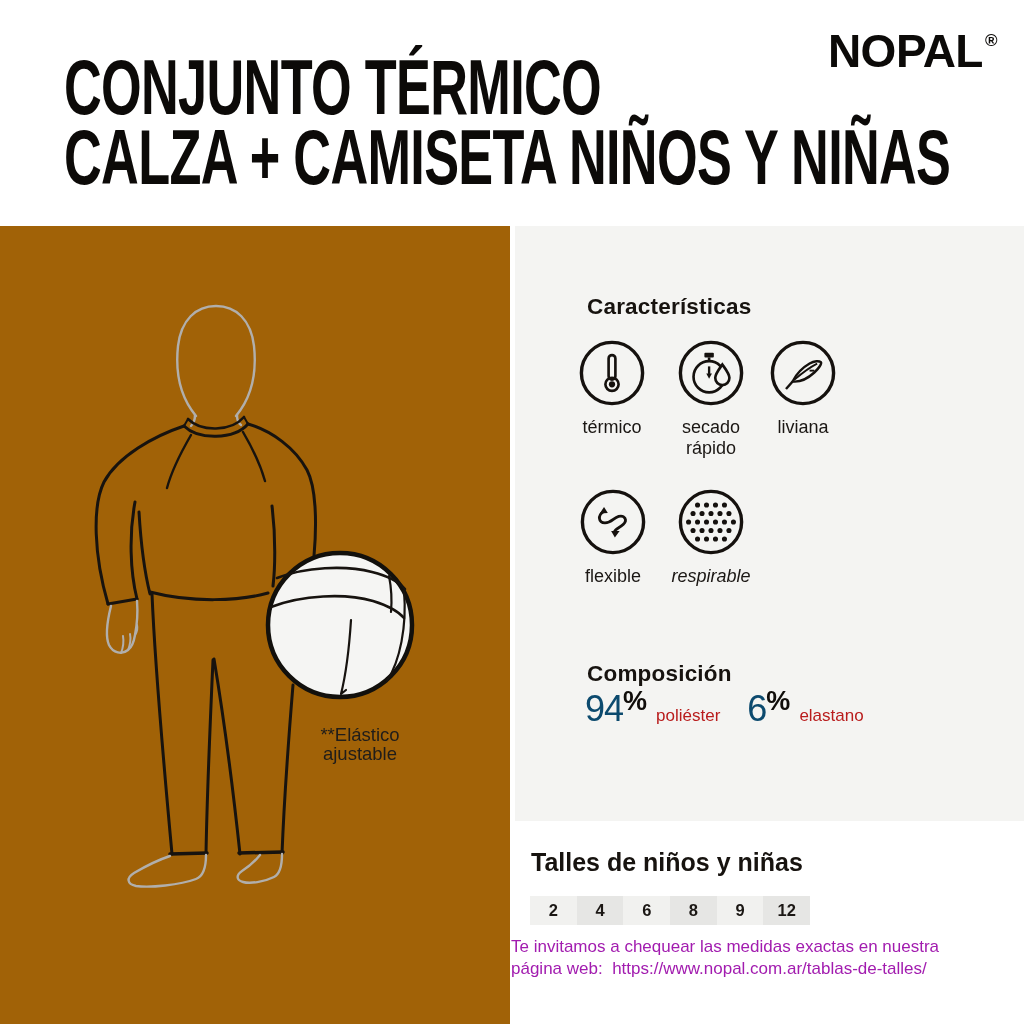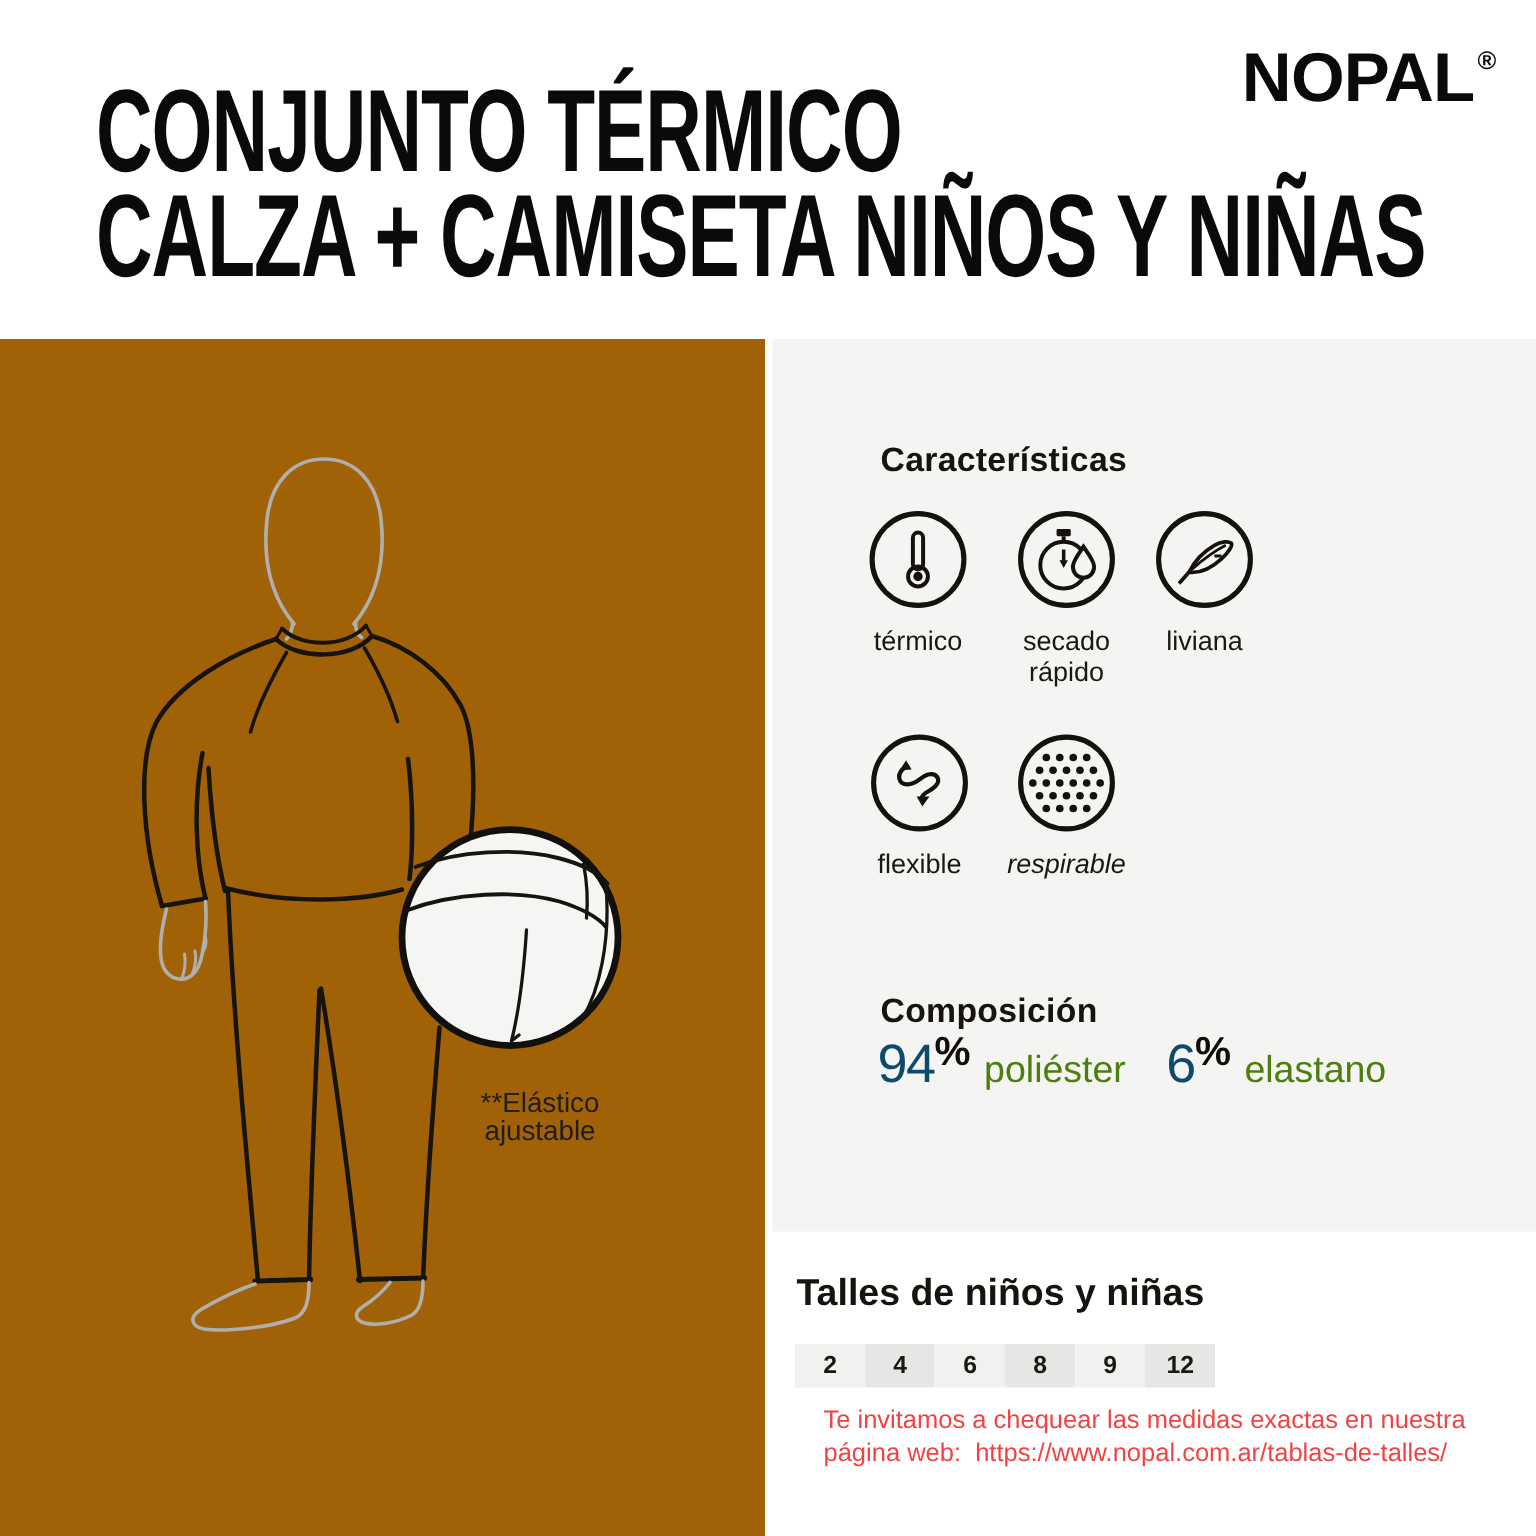--- a/index.html
+++ b/index.html
@@ -21,31 +21,31 @@
   
   .sec-heading{position:absolute;font-weight:bold;font-size:22.5px;color:#17130f;letter-spacing:0.2px;white-space:nowrap;}
   .feature{position:absolute;width:96px;text-align:center;}
   .ficon{display:block;width:68px;height:68px;margin:0 auto;}
   .ficon svg{display:block;width:68px;height:68px;}
   .flabel{margin-top:10px;font-size:18px;line-height:21px;color:#1b1714;white-space:pre-line;}
 
   .comp-row{position:absolute;left:70px;top:462px;display:flex;align-items:baseline;white-space:nowrap;}
   .comp-value{font-weight:normal;font-size:36px;letter-spacing:-1px;color:#0c4a6e;}
   .comp-unit{font-weight:bold;font-size:27px;position:relative;top:-11px;color:#100d0a;}
-  .comp-name{font-size:25px;color:#4d7c0f;margin-left:9px;}
+  .comp-name{font-size:17px;color:#b91c1c;margin-left:9px;}
   .comp-item + .comp-item{margin-left:27px;}
   .comp-item{display:flex;align-items:baseline;}
 
   
   .talles-heading{position:absolute;left:531px;top:848px;font-weight:bold;font-size:25px;color:#17130f;white-space:nowrap;}
   .size-strip{position:absolute;left:530px;top:896px;display:flex;}
   .size-chip{width:46.7px;height:29px;line-height:29px;text-align:center;font-weight:bold;font-size:16.5px;color:#1b1714;}
   .size-chip:nth-child(odd){background:#f1f1ef;}
   .size-chip:nth-child(even){background:#e6e6e4;}
-  .web-note{position:absolute;left:549px;top:936px;font-size:17px;line-height:22px;color:#ef4444;white-space:pre-wrap;}
+  .web-note{position:absolute;left:511px;top:936px;font-size:17px;line-height:22px;color:#a21caf;white-space:pre-wrap;}
 </style>
 </head>
 <body>
 
 <div class="stage">
 
   <div class="logo"><span>NOPAL</span><span class="reg">®</span></div>
 
   <div class="title">
     <div>CONJUNTO TÉRMICO</div>

